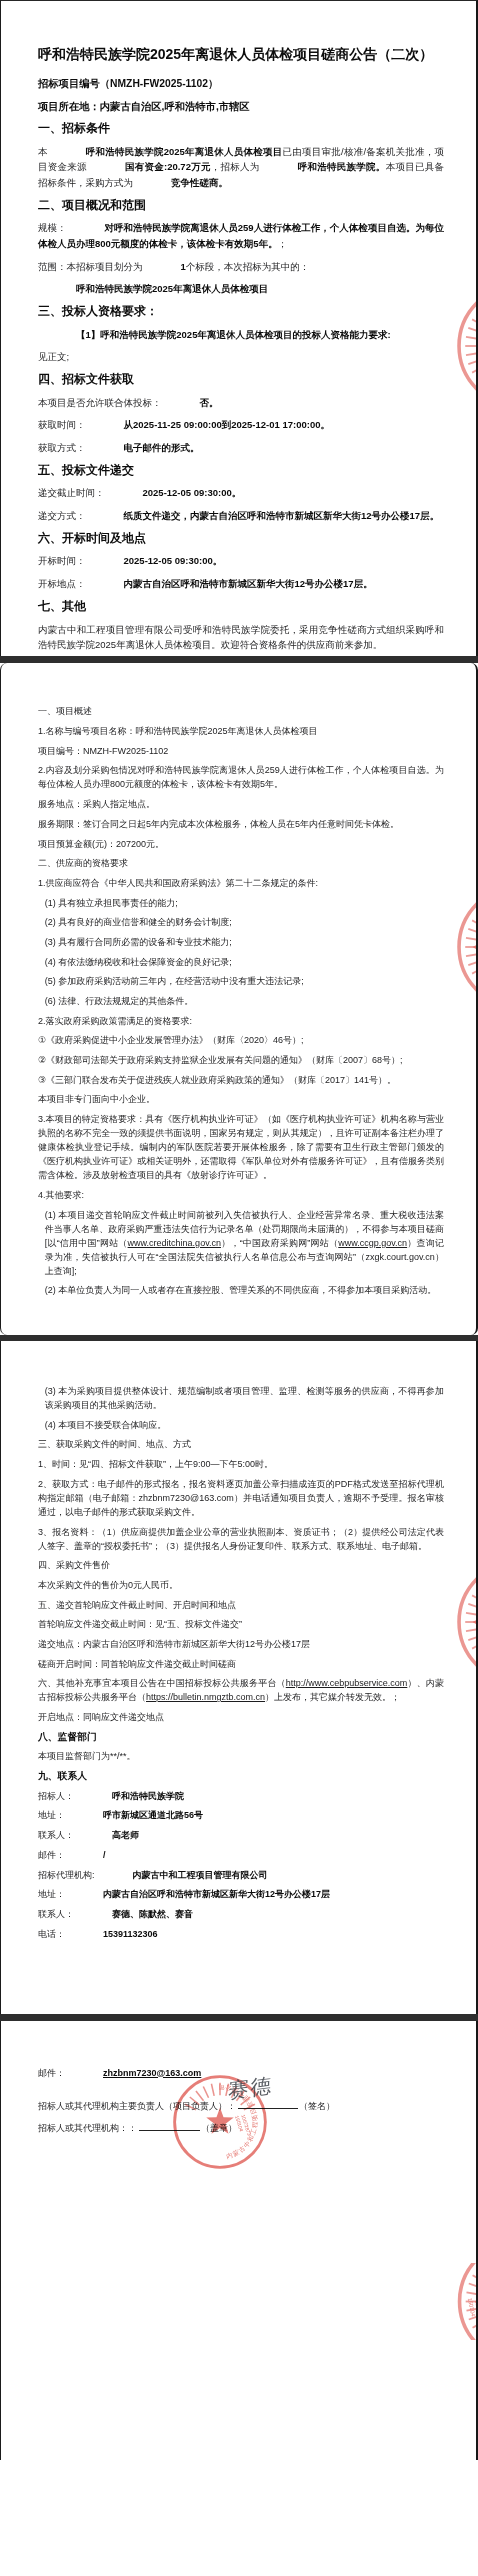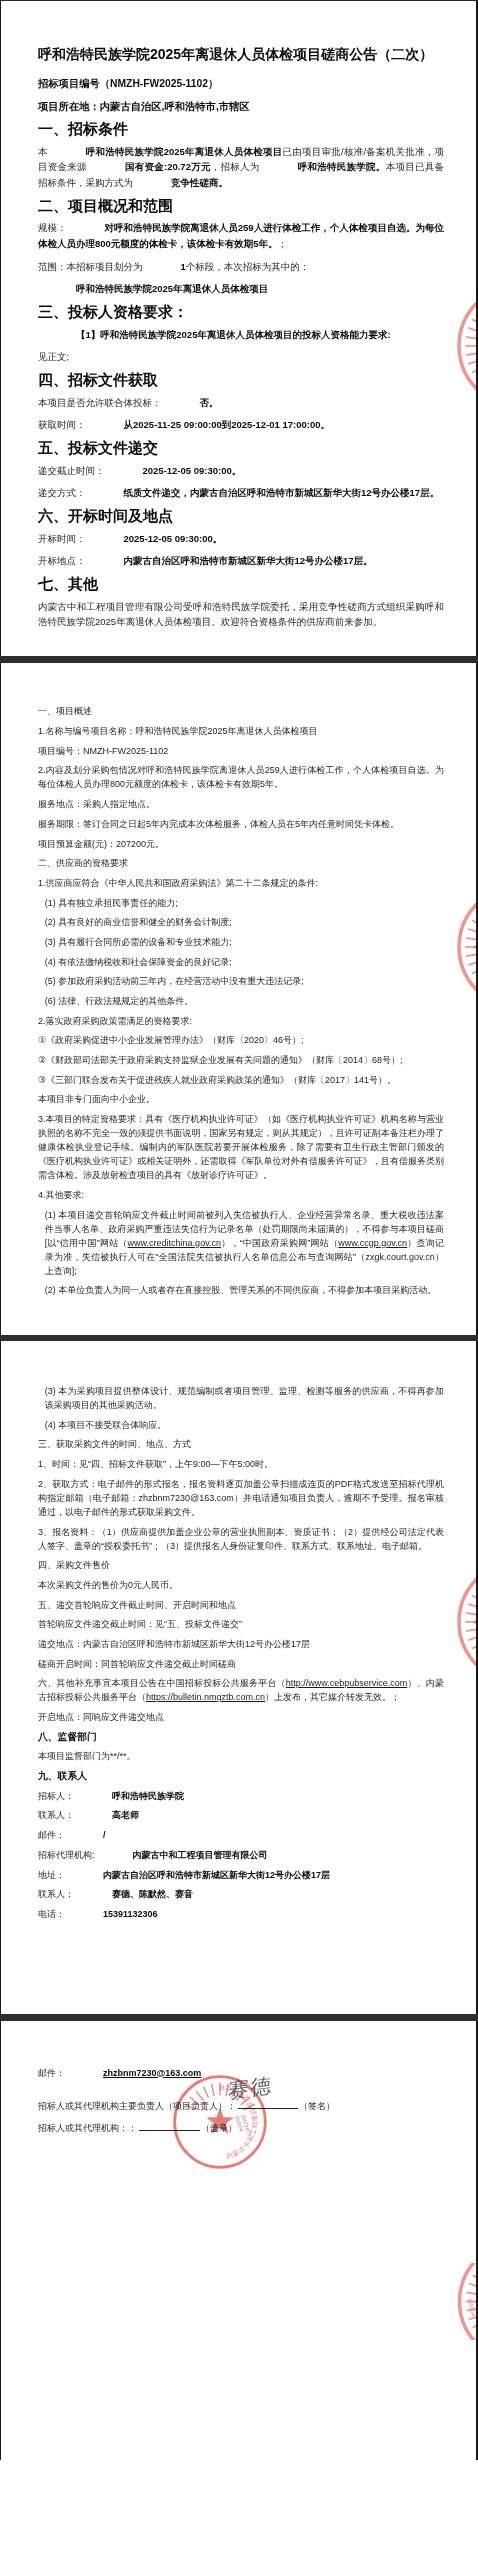--- a/index.html
+++ b/index.html
@@ -13,21 +13,21 @@
   .below{height:191px;background:#fff;}
 
   .blk{margin:5.7px 0;text-align:justify;}
   span{white-space:pre-wrap;}
 
   
   .p1{font-size:9.5px;line-height:15.5px;padding-top:43px;}
   .p1 .blk{margin:7.2px 0;}
   .p1 .title{font-size:14px;line-height:20.6px;font-weight:700;color:#0d0d0d;margin:0 0 11.3px;text-align:left;}
   .p1 .meta{font-size:10.3px;font-weight:700;color:#0d0d0d;}
-  .p1 .h{font-size:15px;}
+  .p1 .h{font-size:12px;}
 
   
   .p2,.p3,.p4{font-size:9px;line-height:14px;}
   .p2{padding-top:36px;}
   .p3{padding-top:37px;}
   .p4{padding-top:39px;}
 
   .h{font-weight:700;color:#0d0d0d;}
   .p3 .h{font-size:9.8px;}
   .b{font-weight:700;color:#0b0b0b;padding-left:38px;}
@@ -57,20 +57,21 @@
       <div class="blk h"><span>二、项目概况和范围</span></div>
       <div class="blk p"><span>规模：</span><span class="b">对呼和浩特民族学院离退休人员259人进行体检工作，个人体检项目自选。为每位体检人员办理800元额度的体检卡，该体检卡有效期5年。</span><span>；</span></div>
       <div class="blk p"><span>范围：本招标项目划分为</span><span class="b">1</span><span>个标段，本次招标为其中的：</span></div>
       <div class="blk p"><span class="b">呼和浩特民族学院2025年离退休人员体检项目</span></div>
       <div class="blk h"><span>三、投标人资格要求：</span></div>
       <div class="blk p"><span class="b">【1】呼和浩特民族学院2025年离退休人员体检项目的投标人资格能力要求:</span></div>
       <div class="blk p"><span>见正文;</span></div>
       <div class="blk h"><span>四、招标文件获取</span></div>
       <div class="blk p"><span>本项目是否允许联合体投标：</span><span class="b">否。</span></div>
       <div class="blk p"><span>获取时间：</span><span class="b">从2025-11-25 09:00:00到2025-12-01 17:00:00。</span></div>
+      <div class="blk p"><span>获取方式：</span><span class="b">电子邮件的形式。</span></div>
       <div class="blk h"><span>五、投标文件递交</span></div>
       <div class="blk p"><span>递交截止时间：</span><span class="b">2025-12-05 09:30:00。</span></div>
       <div class="blk p"><span>递交方式：</span><span class="b">纸质文件递交，内蒙古自治区呼和浩特市新城区新华大街12号办公楼17层。</span></div>
       <div class="blk h"><span>六、开标时间及地点</span></div>
       <div class="blk p"><span>开标时间：</span><span class="b">2025-12-05 09:30:00。</span></div>
       <div class="blk p"><span>开标地点：</span><span class="b">内蒙古自治区呼和浩特市新城区新华大街12号办公楼17层。</span></div>
       <div class="blk h"><span>七、其他</span></div>
       <div class="blk p"><span>内蒙古中和工程项目管理有限公司受呼和浩特民族学院委托，采用竞争性磋商方式组织采购呼和浩特民族学院2025年离退休人员体检项目。欢迎符合资格条件的供应商前来参加。</span></div>
       <div class="edge-stamp" style="top: 283px; width: 36px; height: 124px;"><svg width="36" height="124" viewBox="0 0 70 240">
           <circle cx="155" cy="120" r="118" fill="none" stroke="#dd5149" stroke-width="7" opacity=".75"></circle>
@@ -81,39 +82,39 @@
           <line x1="50.528014707586564" y1="137.93332900110158" x2="72.2108795795969" y2="134.21131732162766" stroke="#dd5149" stroke-width="3.5" opacity=".7"></line>
           <line x1="49" y1="120.00000000000001" x2="71" y2="120.00000000000001" stroke="#dd5149" stroke-width="3.5" opacity=".7"></line>
           <line x1="50.528014707586564" y1="102.06667099889845" x2="72.21087957959689" y2="105.78868267837235" stroke="#dd5149" stroke-width="3.5" opacity=".7"></line>
           <line x1="55.0680054539953" y1="84.6503682330737" x2="75.80860809561891" y2="91.98708426017161" stroke="#dd5149" stroke-width="3.5" opacity=".7"></line>
           <line x1="62.489082189550345" y1="68.25321183041183" x2="81.68946135775688" y2="78.9931112618358" stroke="#dd5149" stroke-width="3.5" opacity=".7"></line>
           <line x1="72.57729181240164" y1="53.34793945404233" x2="89.68389162492205" y2="67.18138598244863" stroke="#dd5149" stroke-width="3.5" opacity=".7"></line>
           <line x1="85.04178653619189" y1="40.36427705512898" x2="99.56141574566149" y2="56.89244596821541" stroke="#dd5149" stroke-width="3.5" opacity=".7"></line>
         </svg></div>
     </section>
     <div class="sep"></div>
-    <section class="page p2" style="height: 672px;">
+    <section class="page p2" style="height: 672px; border-radius: 7px;">
       <div class="blk p"><span>一、项目概述</span></div>
       <div class="blk p"><span>1.名称与编号项目名称：呼和浩特民族学院2025年离退休人员体检项目</span></div>
       <div class="blk p"><span>项目编号：NMZH-FW2025-1102</span></div>
       <div class="blk p"><span>2.内容及划分采购包情况对呼和浩特民族学院离退休人员259人进行体检工作，个人体检项目自选。为每位体检人员办理800元额度的体检卡，该体检卡有效期5年。</span></div>
       <div class="blk p"><span>服务地点：采购人指定地点。</span></div>
       <div class="blk p"><span>服务期限：签订合同之日起5年内完成本次体检服务，体检人员在5年内任意时间凭卡体检。</span></div>
       <div class="blk p"><span>项目预算金额(元)：207200元。</span></div>
       <div class="blk p"><span>二、供应商的资格要求</span></div>
       <div class="blk p"><span>1.供应商应符合《中华人民共和国政府采购法》第二十二条规定的条件:</span></div>
       <div class="blk p ind"><span>(1) 具有独立承担民事责任的能力;</span></div>
       <div class="blk p ind"><span>(2) 具有良好的商业信誉和健全的财务会计制度;</span></div>
       <div class="blk p ind"><span>(3) 具有履行合同所必需的设备和专业技术能力;</span></div>
       <div class="blk p ind"><span>(4) 有依法缴纳税收和社会保障资金的良好记录;</span></div>
       <div class="blk p ind"><span>(5) 参加政府采购活动前三年内，在经营活动中没有重大违法记录;</span></div>
       <div class="blk p ind"><span>(6) 法律、行政法规规定的其他条件。</span></div>
       <div class="blk p"><span>2.落实政府采购政策需满足的资格要求:</span></div>
       <div class="blk p"><span>①《政府采购促进中小企业发展管理办法》（财库〈2020〉46号）;</span></div>
-      <div class="blk p"><span>②《财政部司法部关于政府采购支持监狱企业发展有关问题的通知》（财库〔2014〕68号）;</span></div>
+      <div class="blk p"><span>②《财政部司法部关于政府采购支持监狱企业发展有关问题的通知》（财库〔2007〕68号）;</span></div>
       <div class="blk p"><span>③《三部门联合发布关于促进残疾人就业政府采购政策的通知》（财库〔2017〕141号）。</span></div>
       <div class="blk p"><span>本项目非专门面向中小企业。</span></div>
       <div class="blk p"><span>3.本项目的特定资格要求：具有《医疗机构执业许可证》（如《医疗机构执业许可证》机构名称与营业执照的名称不完全一致的须提供书面说明，国家另有规定，则从其规定），且许可证副本备注栏办理了健康体检执业登记手续。编制内的军队医院若要开展体检服务，除了需要有卫生行政主管部门颁发的《医疗机构执业许可证》或相关证明外，还需取得《军队单位对外有偿服务许可证》，且有偿服务类别需含体检。涉及放射检查项目的具有《放射诊疗许可证》。</span></div>
       <div class="blk p"><span>4.其他要求:</span></div>
       <div class="blk p ind"><span>(1) 本项目递交首轮响应文件截止时间前被列入失信被执行人、企业经营异常名录、重大税收违法案件当事人名单、政府采购严重违法失信行为记录名单（处罚期限尚未届满的），不得参与本项目磋商[以“信用中国”网站（</span><span class="u">www.creditchina.gov.cn</span><span>），“中国政府采购网”网站（</span><span class="u">www.ccgp.gov.cn</span><span>）查询记录为准，失信被执行人可在“全国法院失信被执行人名单信息公布与查询网站”（zxgk.court.gov.cn）上查询];</span></div>
       <div class="blk p ind"><span>(2) 本单位负责人为同一人或者存在直接控股、管理关系的不同供应商，不得参加本项目采购活动。</span></div>
       <div class="edge-stamp" style="top: 238px; width: 36px; height: 92px;"><svg width="36" height="92" viewBox="0 0 70 178">
           <circle cx="155" cy="89" r="118" fill="none" stroke="#dd5149" stroke-width="7" opacity=".75"></circle>
           <line x1="85.0417865361919" y1="168.63572294487102" x2="99.56141574566152" y2="152.1075540317846" stroke="#dd5149" stroke-width="3.5" opacity=".7"></line>
           <line x1="72.57729181240167" y1="155.65206054595768" x2="89.68389162492207" y2="141.81861401755137" stroke="#dd5149" stroke-width="3.5" opacity=".7"></line>
@@ -142,20 +143,21 @@
       <div class="blk p"><span>五、递交首轮响应文件截止时间、开启时间和地点</span></div>
       <div class="blk p"><span>首轮响应文件递交截止时间：见“五、投标文件递交”</span></div>
       <div class="blk p"><span>递交地点：内蒙古自治区呼和浩特市新城区新华大街12号办公楼17层</span></div>
       <div class="blk p"><span>磋商开启时间：同首轮响应文件递交截止时间磋商</span></div>
       <div class="blk p"><span>六、其他补充事宜本项目公告在中国招标投标公共服务平台（</span><span class="u">http://www.cebpubservice.com</span><span>）、内蒙古招标投标公共服务平台（</span><span class="u">https://bulletin.nmgztb.com.cn</span><span>）上发布，其它媒介转发无效。；</span></div>
       <div class="blk p"><span>开启地点：同响应文件递交地点</span></div>
       <div class="blk h"><span>八、监督部门</span></div>
       <div class="blk p"><span>本项目监督部门为**/**。</span></div>
       <div class="blk h"><span>九、联系人</span></div>
       <div class="blk p"><span>招标人：</span><span class="b">呼和浩特民族学院</span></div>
+      <div class="blk p"><span>地址：</span><span class="b">呼市新城区通道北路56号</span></div>
       <div class="blk p"><span>联系人：</span><span class="b">高老师</span></div>
       <div class="blk p"><span>邮件：</span><span class="b">/</span></div>
       <div class="blk p"><span>招标代理机构:</span><span class="b">内蒙古中和工程项目管理有限公司</span></div>
       <div class="blk p"><span>地址：</span><span class="b">内蒙古自治区呼和浩特市新城区新华大街12号办公楼17层</span></div>
       <div class="blk p"><span>联系人：</span><span class="b">赛德、陈默然、赛音</span></div>
       <div class="blk p"><span>电话：</span><span class="b">15391132306</span></div>
       <div class="edge-stamp" style="top: 228px; width: 36px; height: 106px;"><svg width="36" height="106" viewBox="0 0 70 205">
           <circle cx="155" cy="102.5" r="118" fill="none" stroke="#dd5149" stroke-width="7" opacity=".75"></circle>
           <line x1="85.0417865361919" y1="182.13572294487102" x2="99.56141574566152" y2="165.6075540317846" stroke="#dd5149" stroke-width="3.5" opacity=".7"></line>
           <line x1="72.57729181240167" y1="169.15206054595768" x2="89.68389162492207" y2="155.31861401755137" stroke="#dd5149" stroke-width="3.5" opacity=".7"></line>

